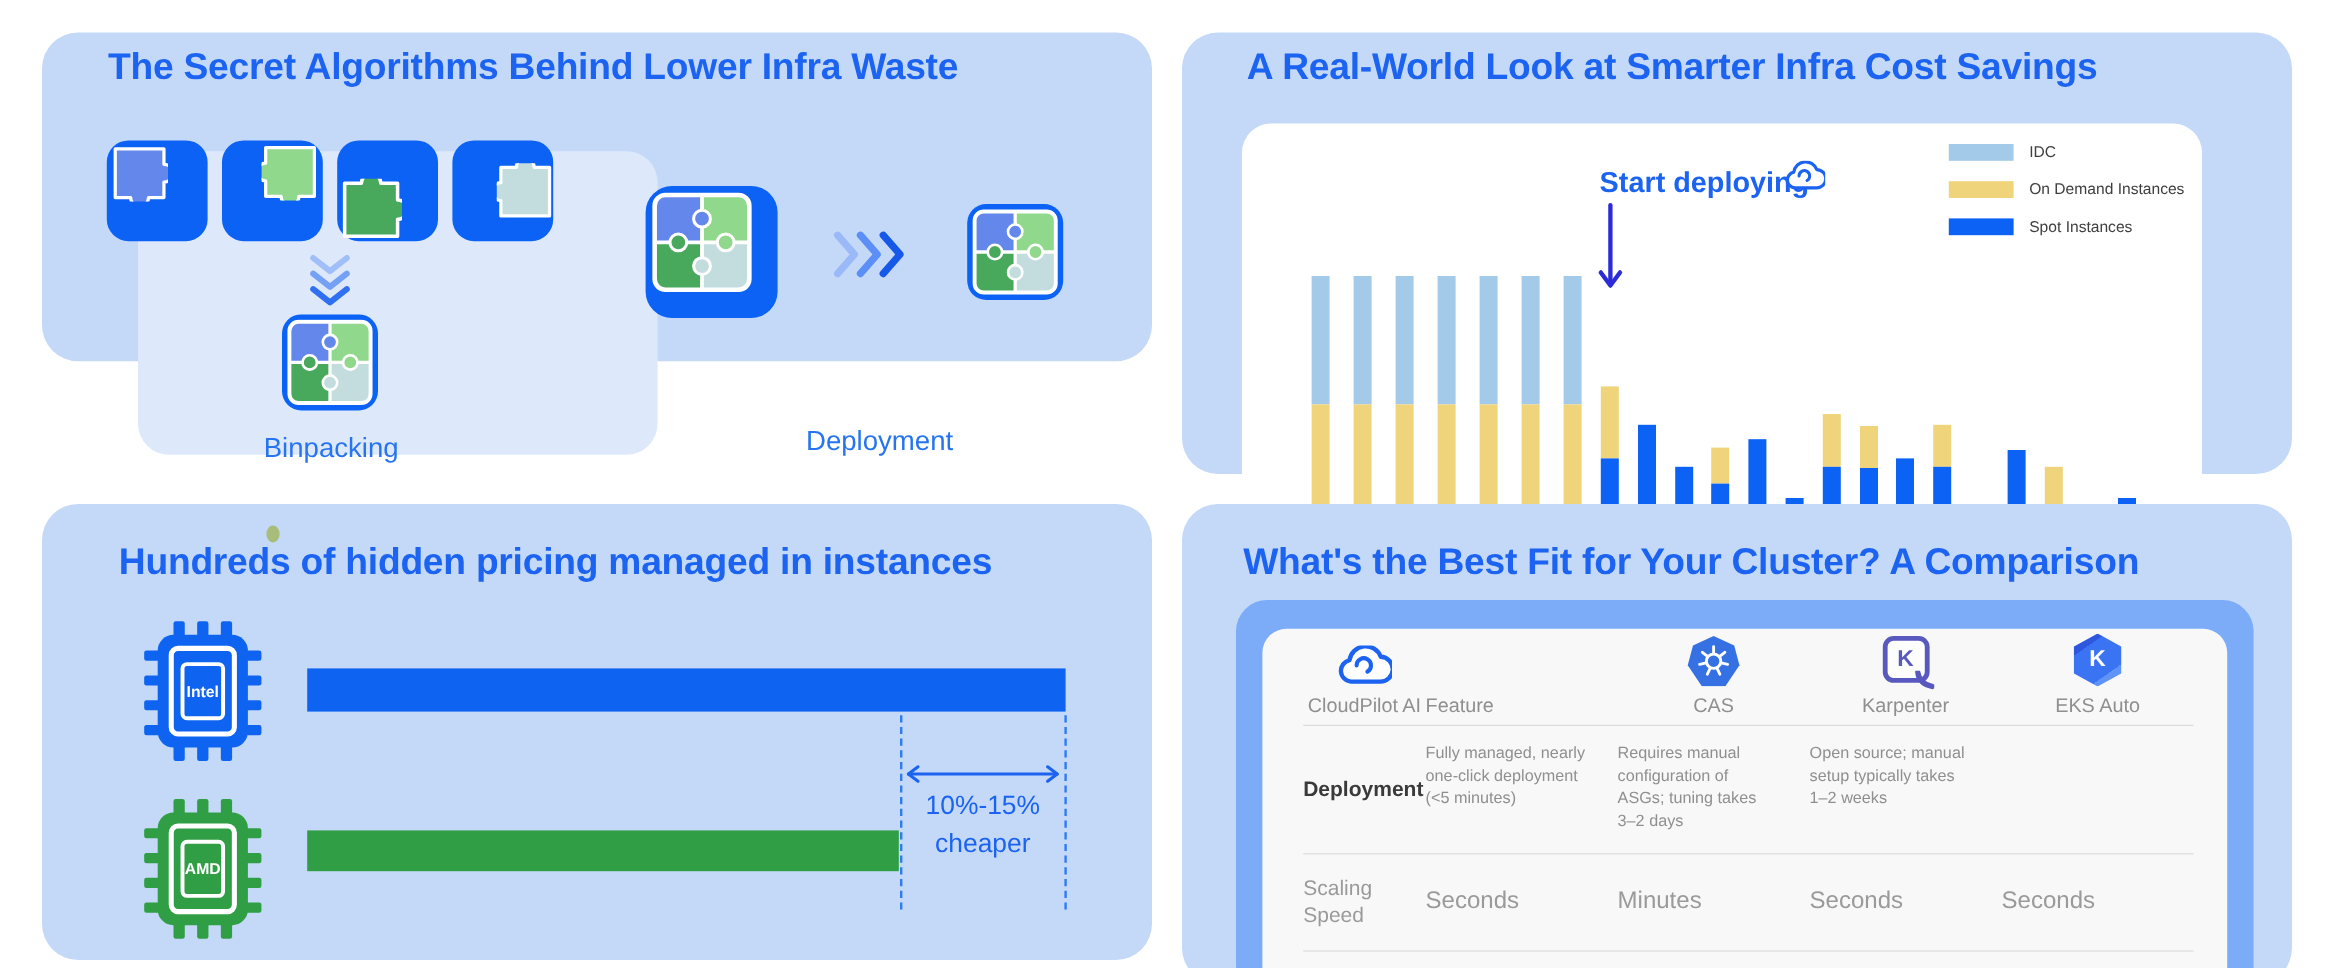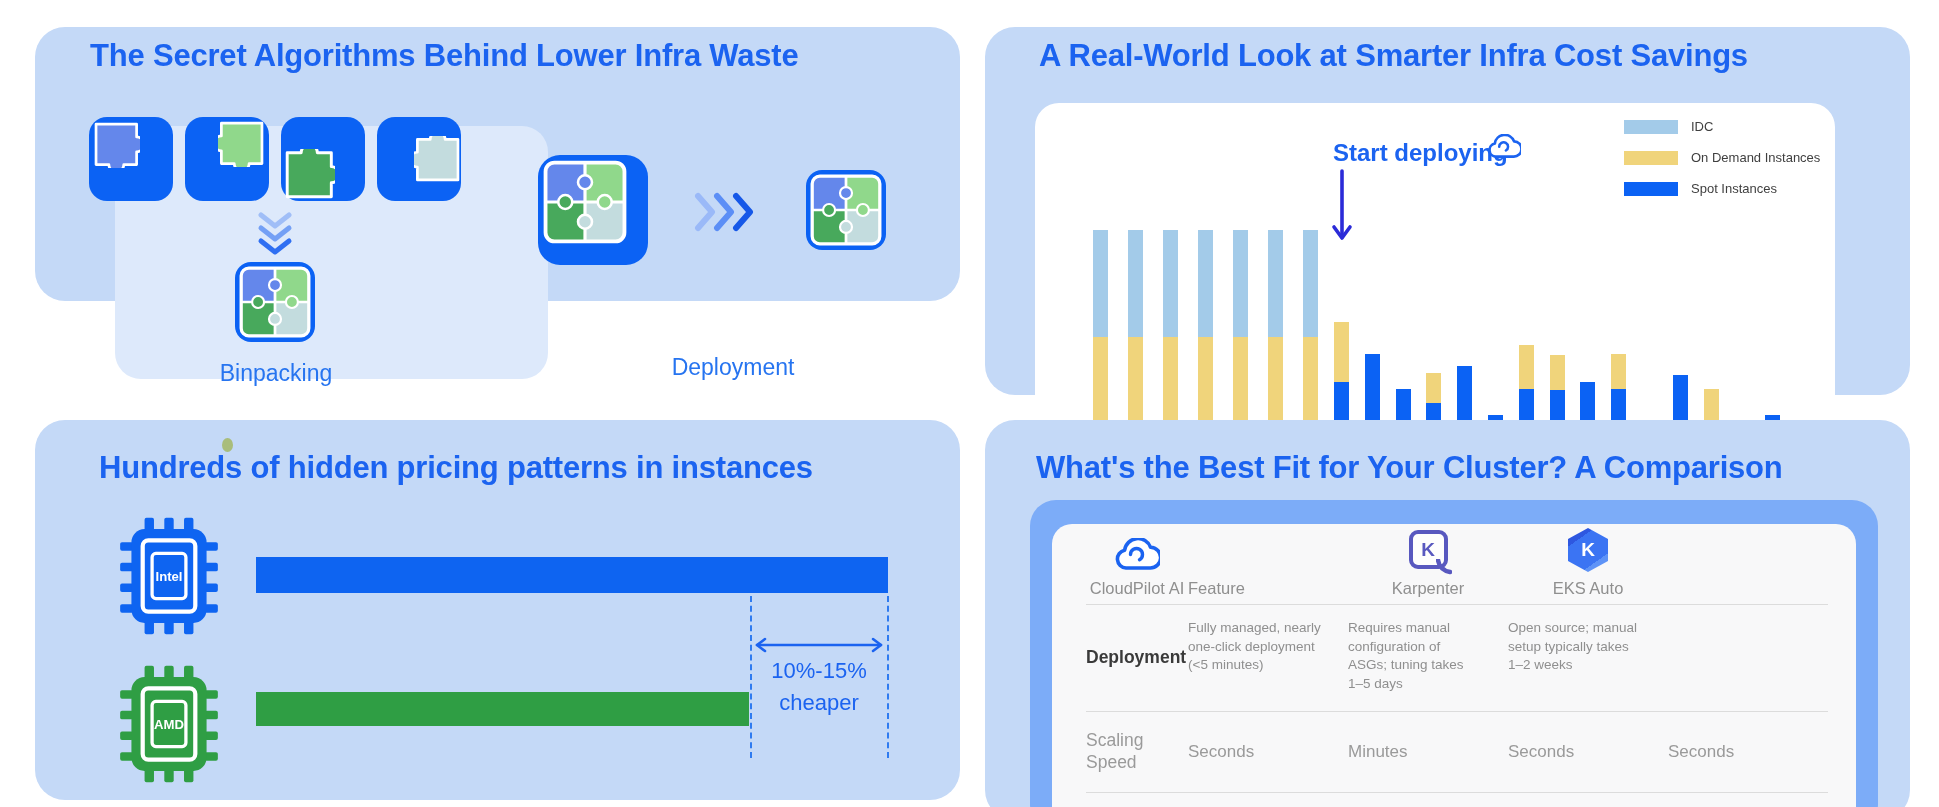--- a/index.html
+++ b/index.html
@@ -37,21 +37,21 @@
   .cmp-table{display:grid;grid-template-columns:102px 160px 160px 160px 160px;padding-left:34px;}
   .cmp-divider{grid-column:1/-1;border-top:1.6px solid #dcdcdc;height:0;}
   .cmp-h{height:80px;display:flex;flex-direction:column;justify-content:flex-end;align-items:center;padding-bottom:6px;box-sizing:border-box;gap:7px;}
   .cmp-h-feature{justify-content:flex-end;align-items:flex-start;color:#8f8f8f;font-size:16.5px;}
   .cmp-col-label{color:#8f8f8f;font-size:16.5px;}
   .cmp-feature{display:flex;align-items:center;font-size:17.5px;color:#9a9a9a;line-height:1.25;}
   .cmp-feature.emph{color:#3a3a3a;font-weight:bold;}
   .cmp-cell{font-size:13.5px;color:#8f8f8f;line-height:1.38;padding:14px 26px 12px 0;box-sizing:border-box;}
   .row-deploy{min-height:106px;}
   .row-mid{min-height:80px;display:flex;align-items:center;}
-  .row-mid.cmp-cell{padding:0 26px 0 0;font-size:17px;color:#9a9a9a;}
+  .row-mid.cmp-cell{padding:0 26px 0 0;font-size:20px;color:#9a9a9a;}
   .row-last{padding-top:12px;min-height:40px;}
   .k8s-hept{width:44px;height:42px;background:#3571e3;clip-path:polygon(50% 0%,89% 19%,99% 58%,72% 100%,28% 100%,1% 58%,11% 19%);display:flex;align-items:center;justify-content:center;}
   .karp-box{position:relative;width:31px;height:31px;border:4.5px solid #5858bf;border-radius:9px;display:flex;align-items:center;justify-content:center;background:#fdfdfd;margin-bottom:3px;}
   .karp-k{font-weight:bold;font-size:19px;color:#5858bf;}
   .karp-tail{position:absolute;right:-8px;bottom:-10px;}
   .eks-hex{width:40px;height:44px;background:linear-gradient(145deg,#2e57e0 0%,#2e57e0 26%,#3b74f3 26%,#3b74f3 74%,#5e93f7 74%);clip-path:polygon(50% 0,100% 25%,100% 75%,50% 100%,0 75%,0 25%);display:flex;align-items:center;justify-content:center;color:#fff;font-weight:bold;font-size:19px;}
 </style>
 </head>
 <body>
 
@@ -293,21 +293,21 @@
       <div class="cost-bar" style="left: 699px;">
         <div class="cost-seg" style="height: 45px; background: rgb(11, 98, 244);"></div>
       </div>
       <div class="cost-bar" style="left: 730px;">
         <div class="cost-seg" style="height: 52px; background: rgb(11, 98, 244);"></div>
       </div>
     </div>
 
   <div class="panel" style="left:35px;top:420px;width:925px;height:380px;"></div>
   <div class="green-dot"></div>
-  <div class="panel-title" style="left:99px;top:450px;">Hundreds of hidden pricing patterns in instances</div>
+  <div class="panel-title" style="left:99px;top:450px;">Hundreds of hidden pricing managed in instances</div>
 
   <div class="chip" style="left:118px;top:514px;">
     <svg width="102" height="124" viewBox="0 0 108 132">
       <g fill="#0e64f1">
         <rect x="28" y="4" width="10" height="14" rx="2"></rect>
           <rect x="49" y="4" width="10" height="14" rx="2"></rect>
           <rect x="70" y="4" width="10" height="14" rx="2"></rect>
         <rect x="28" y="114" width="10" height="14" rx="2"></rect>
           <rect x="49" y="114" width="10" height="14" rx="2"></rect>
           <rect x="70" y="114" width="10" height="14" rx="2"></rect>
@@ -378,36 +378,53 @@
           <span style="display:flex">
             <svg width="46" height="34" viewBox="0 0 46 34">
     <path d="M36 30 H12 A9 9 0 0 1 10.6 12.2 A13.5 13.5 0 0 1 36.6 9.3 A10 10 0 0 1 36 30 Z" fill="#fff" stroke="#1b63f0" stroke-width="3.6" stroke-linecap="round" stroke-linejoin="round"></path>
     <path d="M16.5 16.5 a6 6 0 1 1 9 5.2" fill="none" stroke="#1b63f0" stroke-width="3.4" stroke-linecap="round"></path>
             </svg>
           </span>
           <span class="cmp-col-label">CloudPilot AI</span>
         </div>
         <div class="cmp-h cmp-h-feature">Feature</div>
         <div class="cmp-h">
+          <span class="k8s-hept">
+      <svg width="32" height="32" viewBox="0 0 40 40">
+              <g stroke="#fff" stroke-width="3" stroke-linecap="round" fill="none">
+      <circle cx="20" cy="20" r="7.5"></circle>
+                <path d="M20 12 L20 5"></path>
+                <path d="M26.3 15 L31.7 10.7"></path>
+                <path d="M27.8 21.8 L34.6 23.3"></path>
+      <path d="M23.5 27.2 L26.5 33.5"></path>
+                <path d="M16.5 27.2 L13.5 33.5"></path>
+                <path d="M12.2 21.8 L5.4 23.3"></path>
+                <path d="M13.7 15 L8.3 10.7"></path>
+              </g>
+            </svg>
+          </span>
+          <span class="cmp-col-label">CAS</span>
+        </div>
+        <div class="cmp-h">
           <span class="karp-box">
             <span class="karp-k">K</span>
       <svg class="karp-tail" width="16" height="16" viewBox="0 0 16 16">
               <path d="M2 1 q1.5 10 12 12" fill="none" stroke="#5858bf" stroke-width="4.5" stroke-linecap="round"></path>
             </svg>
           </span>
           <span class="cmp-col-label">Karpenter</span>
         </div>
         <div class="cmp-h">
           <span class="eks-hex">K</span>
           <span class="cmp-col-label">EKS Auto</span>
         </div>
         <div class="cmp-divider"></div>
         <div class="cmp-feature row-deploy emph">Deployment</div>
         <div class="cmp-cell row-deploy">Fully managed, nearly one-click deployment (&lt;5 minutes)</div>
-        <div class="cmp-cell row-deploy">Requires manual configuration of ASGs; tuning takes 1–5 days</div>
+        <div class="cmp-cell row-deploy">Requires manual configuration of ASGs; tuning takes 3–2 days</div>
         <div class="cmp-cell row-deploy">Open source; manual setup typically takes 1–2 weeks</div>
         <div class="cmp-divider"></div>
         <div class="cmp-feature row-mid">Scaling Speed</div>
         <div class="cmp-cell row-mid">Seconds</div>
         <div class="cmp-cell row-mid">Minutes</div>
         <div class="cmp-cell row-mid">Seconds</div>
         <div class="cmp-cell row-mid">Seconds</div>
         <div class="cmp-divider"></div>
         <div class="cmp-feature row-last"></div>
         <div class="cmp-cell row-last">ML-driven tuning &amp;</div>

